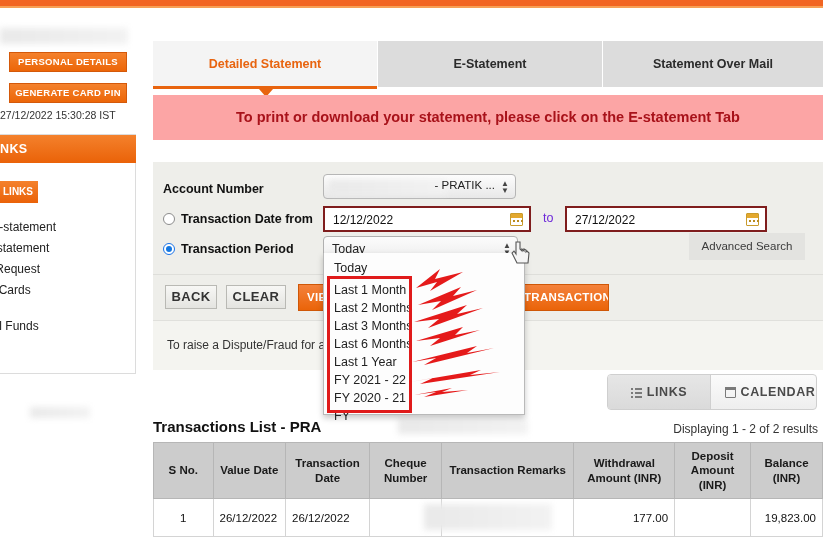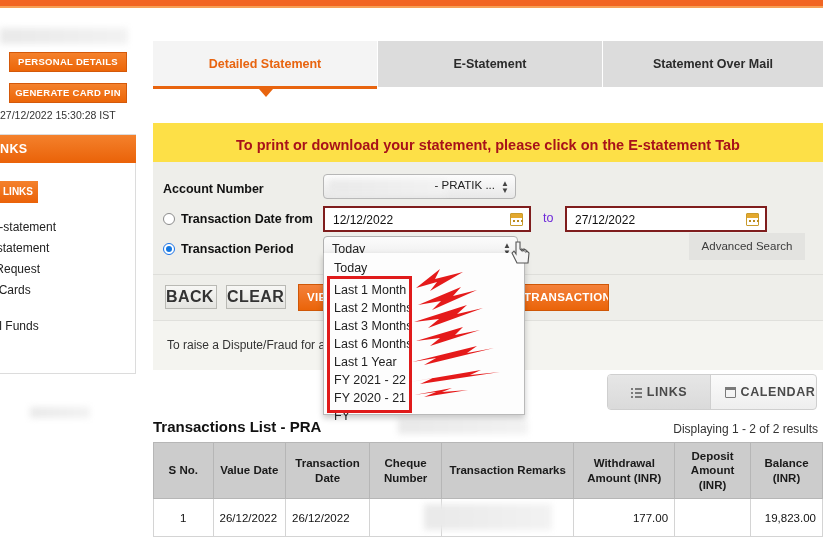--- a/index.html
+++ b/index.html
@@ -44,21 +44,21 @@
         font-size:12.5px; font-weight:bold; text-align:center; line-height:46px; }
   .tab.active{ background:#f4f4f4; color:#e8640f; }
   #tab-detailed-statement{ left:0; width:224px; }
   #tab-e-statement{ left:225px; width:224px; }
   #tab-statement-over-mail{ left:450px; width:220px; }
   #tab-underline{ position:absolute; left:0; top:45px; width:224px; height:3px; background:#e8640f; }
   #tab-caret{ position:absolute; left:106px; top:48px; width:0; height:0;
               border-left:7px solid transparent; border-right:7px solid transparent;
               border-top:8px solid #e8640f; }
 
-  #notice-banner{ position:absolute; left:0; top:115px; width:670px; height:56px; background:#fde047; }
+  #notice-banner{ position:absolute; left:0; top:87px; width:670px; height:45px; background:#fca5a5; }
   #notice-text{ position:absolute; left:0; top:0; width:670px; line-height:45px;
                 text-align:center; font-size:14.5px; font-weight:bold; color:#a8121a; }
 
   #form-panel{ position:absolute; left:0; top:154px; width:670px; height:112px; background:#eeeeea; }
   #label-account-number{ position:absolute; left:10px; top:20px; font-size:12.5px; font-weight:bold; color:#111; }
 
   .radio-row{ position:absolute; left:10px; font-size:12.5px; font-weight:bold; color:#111; }
   #row-date-from{ top:50px; }
   #row-period{ top:80px; }
   .radio{ display:inline-block; width:12px; height:12px; border-radius:50%;
@@ -90,22 +90,22 @@
                   background:linear-gradient(180deg,#fcfcfc,#ececec); border:1px solid #b0b0b0;
                   border-radius:4px 4px 0 0; }
   #period-value{ position:absolute; left:8px; top:5px; font-size:12.5px; color:#222; }
 
   #advanced-search-button{ position:absolute; left:536px; top:71px; width:116px; height:27px;
        background:#e3e3e0; border:none; color:#3b3b3b; font-size:11.5px; text-align:center; line-height:27px; }
 
   
   #actions-row{ position:absolute; left:0; top:266px; width:670px; height:46px; background:#eeeeea; border-top:1px solid #dededa; }
   .gray-btn{ position:absolute; top:10px; height:24px; background:linear-gradient(180deg,#f7f7f5,#e4e4e0);
-             border:1px solid #b9b9b4; color:#333; font-size:16px; font-weight:bold; letter-spacing:.4px;
-             text-align:left; line-height:22px; }
+             border:1px solid #b9b9b4; color:#333; font-size:13px; font-weight:bold; letter-spacing:.4px;
+             text-align:center; line-height:22px; }
   #back-button{ left:12px; width:52px; }
   #clear-button{ left:73px; width:60px; }
   .orange-btn{ position:absolute; top:9px; height:27px;
                background:linear-gradient(180deg,#f4813b,#ea6409);
                border:1px solid #cf5707; color:#fff; font-size:11.5px; font-weight:bold;
                letter-spacing:.3px; line-height:25px; white-space:nowrap; overflow:hidden; }
   #view-statement-button{ left:145px; width:120px; text-align:left; padding-left:8px; }
   #download-transactions-button{ left:370px; width:86px; text-align:right; padding-right:8px; }
 
   #dispute-panel{ position:absolute; left:0; top:312px; width:670px; height:50px; background:#f4f4f0; border-top:1px solid #e0e0dc; }

